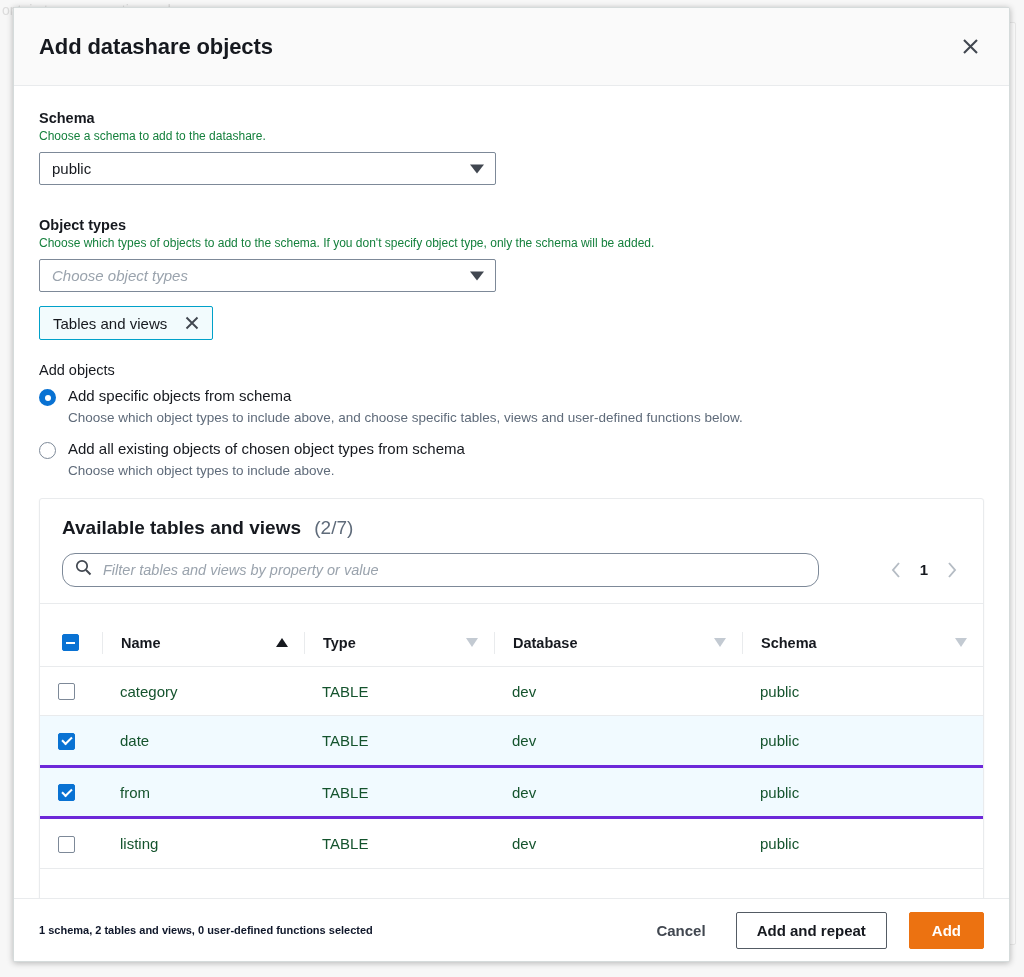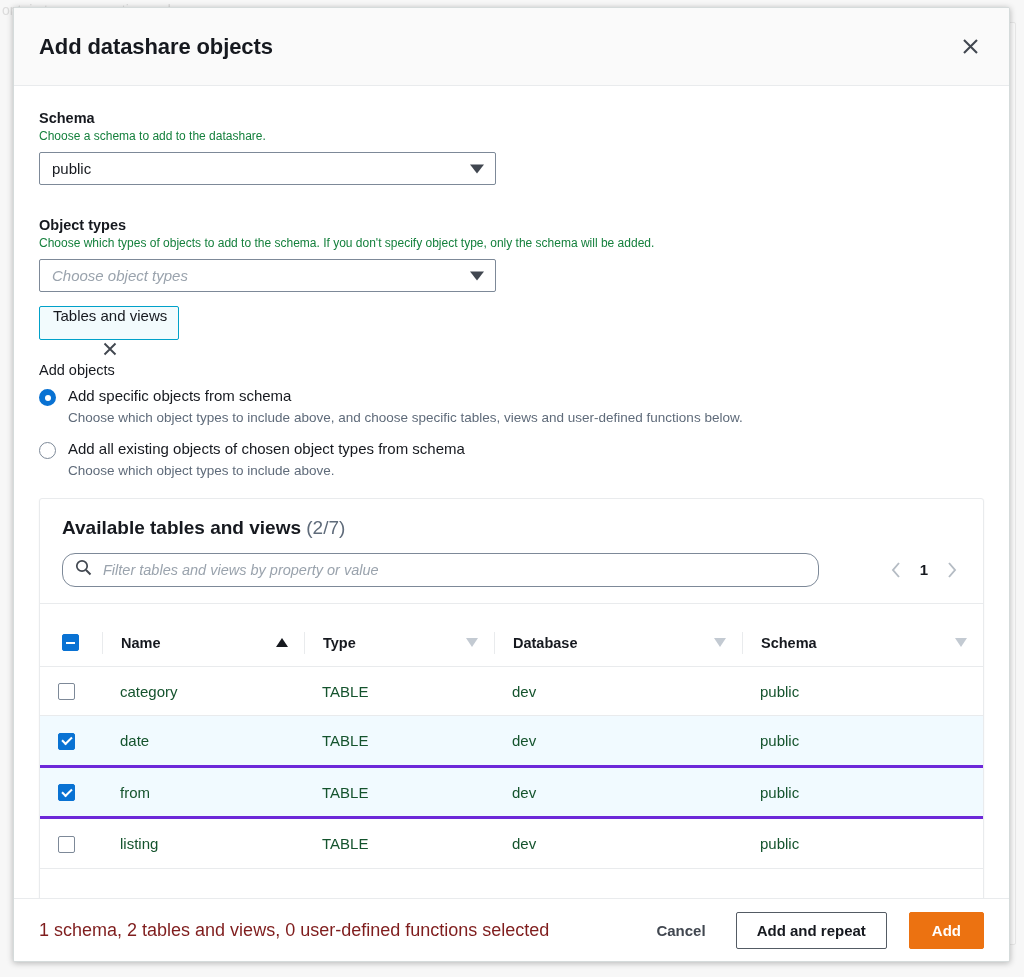--- a/index.html
+++ b/index.html
@@ -126,21 +126,20 @@
     gap: 16px;
     margin-top: 14px;
     height: 34px;
     padding: 0 11px 0 13px;
     background: #f2fbfd;
     border: 1px solid #00a1c9;
     border-radius: 2px;
     font-size: 15px;
     color: #16191f;
     cursor: default;
-    flex-direction: column;
   }
   .token-x {
     display: flex; align-items: center; justify-content: center;
     cursor: pointer; color: #414750;
   }
 
   .group-label {
     font-size: 14.5px;
     color: #16191f;
     margin: 22px 0 8px 0;
@@ -203,20 +202,21 @@
     padding: 18px 22px 0 22px;
   }
   .panel-title {
     font-size: 19px;
     font-weight: bold;
     color: #16191f;
   }
   .panel-title .counter {
     font-weight: normal;
     color: #5f6b7a;
+    margin-left: 8px;
   }
   .panel-tools {
     display: flex;
     align-items: center;
     gap: 18px;
     padding: 14px 22px 16px 22px;
   }
   .search {
     flex: 1 1 auto;
     max-width: 757px;
@@ -351,23 +351,24 @@
     flex: 0 0 auto;
     height: 63px;
     border-top: 1px solid #e9ebed;
     background: #fff;
     display: flex;
     align-items: center;
     padding: 0 25px;
     gap: 22px;
   }
   .footer-status {
-    font-size: 18px;
-    color: #7f1d1d;
+    font-size: 11px;
+    color: #0f172a;
     flex: 1 1 auto;
+    font-weight: bold;
   }
   .btn-link {
     background: none; border: none;
     font-family: inherit;
     font-size: 15px;
     font-weight: bold;
     color: #414750;
     cursor: pointer;
     padding: 6px 8px;
   }

